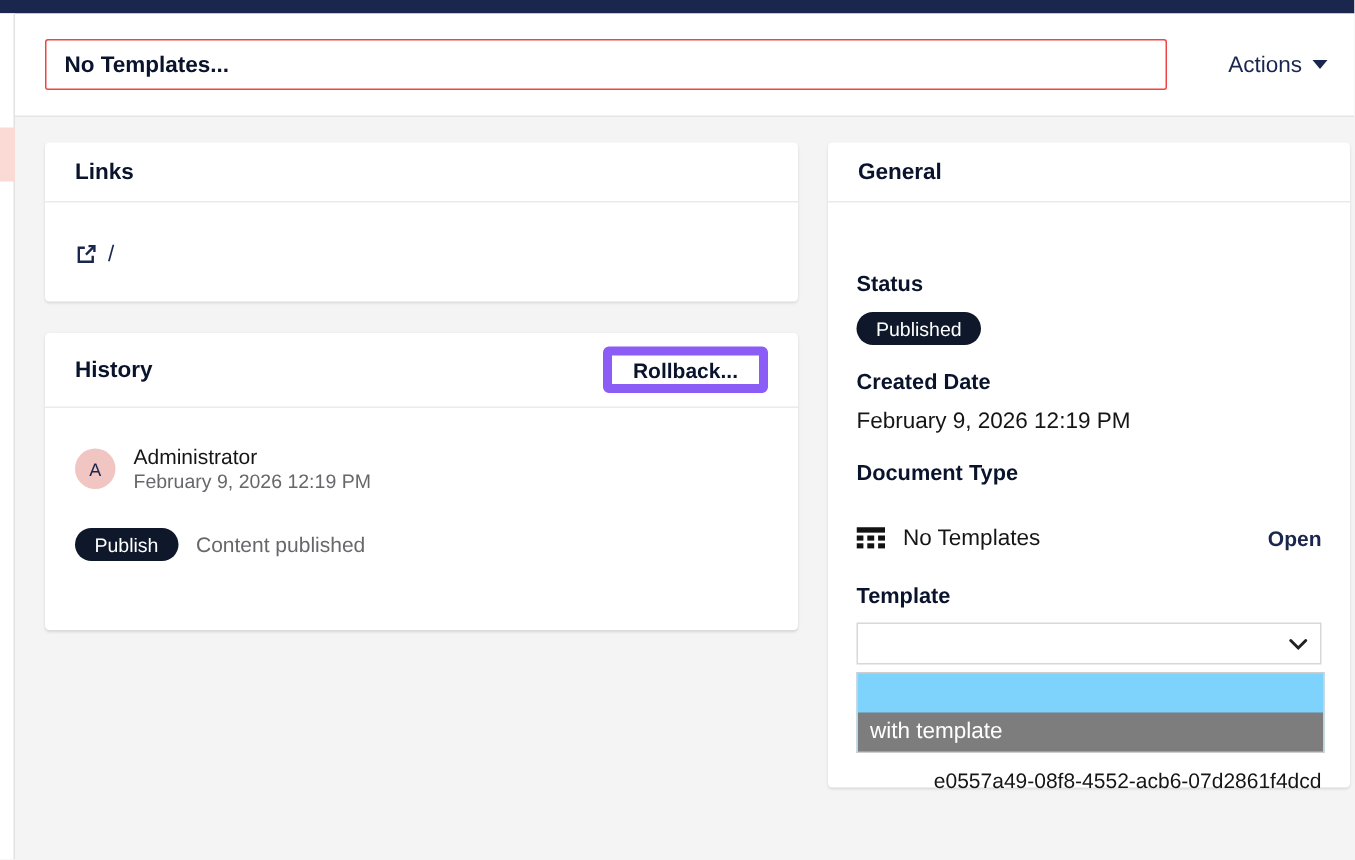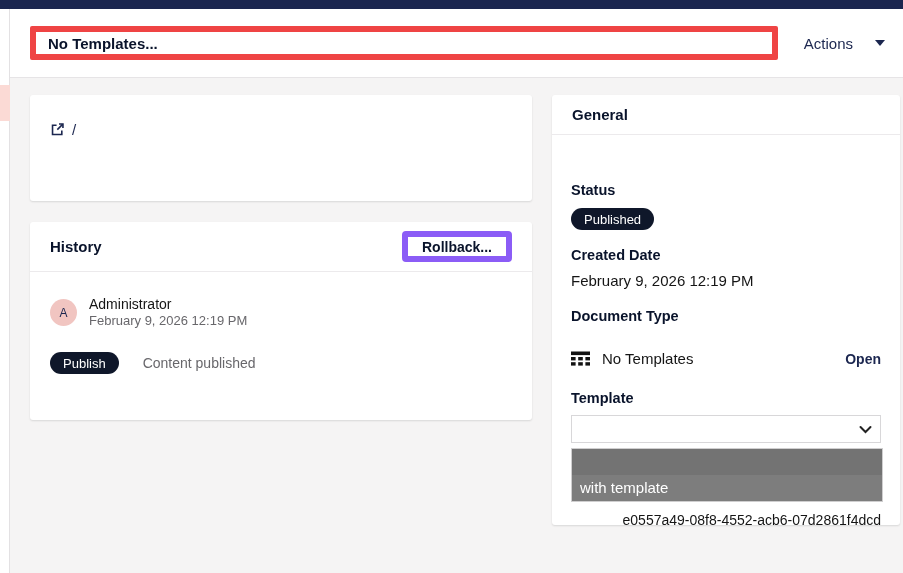--- a/index.html
+++ b/index.html
@@ -11,26 +11,26 @@
   
   .topbar{position:absolute;top:0;left:0;width:903px;height:9px;background:#1b264f;}
   
   .header-band{position:absolute;top:9px;left:0;width:903px;height:69px;background:#fff;border-bottom:1px solid #e6e4e6;box-sizing:border-box;}
   
   .left-rail{position:absolute;top:9px;left:0;width:9px;height:564px;background:#fff;border-right:1px solid #e3e1e3;box-sizing:content-box;}
   .rail-pink{position:absolute;top:76px;left:0;width:10px;height:36px;background:#fbdad5;}
 
   .title-input{
     position:absolute;left:30px;top:26px;width:748px;height:34px;box-sizing:border-box;
-    border:6px solid #ef4444;border-radius:2px;background:#fff;
+    border:1px solid #ef4444;border-radius:2px;background:#fff;
     font-family:"Liberation Sans",sans-serif;font-size:15px;font-weight:700;color:#09132b;
     padding:0 12px;outline:none;
   }
   .actions{
-    position:absolute;top:32px;right:18px;height:22px;display:flex;align-items:center;gap:22px;
+    position:absolute;top:32px;right:18px;height:22px;display:flex;align-items:center;gap:7px;
     color:#1b264f;font-size:15px;font-weight:400;cursor:pointer;
   }
   .caret-down{width:0;height:0;border-left:5px solid transparent;border-right:5px solid transparent;border-top:6px solid #1b264f;}
 
   .card{
     position:absolute;background:#fff;border-radius:3px;
     box-shadow:0 1px 2px rgba(0,0,0,0.12);
   }
   .card-links{left:30px;top:95px;width:502px;height:106px;}
   .card-history{left:30px;top:222px;width:502px;height:198px;}
@@ -55,21 +55,21 @@
 
   .history-body{padding:24px 20px;}
   .history-row{display:flex;align-items:center;gap:12px;}
   .avatar{
     width:27px;height:27px;border-radius:50%;background:#f1c5c1;flex:0 0 27px;
     display:flex;align-items:center;justify-content:center;
     color:#1b264f;font-size:12px;font-weight:400;
   }
   .history-user{font-size:14px;color:#151515;line-height:17px;}
   .history-date{font-size:13px;color:#68676b;line-height:16px;}
-  .history-action{display:flex;align-items:center;gap:24px;margin-top:23px;}
+  .history-action{display:flex;align-items:center;gap:12px;margin-top:23px;}
   .badge{
     display:inline-flex;align-items:center;justify-content:center;
     background:#0f172a;color:#fff;font-size:13px;font-weight:400;
     border-radius:12px;height:22px;padding:0 13px;
   }
   .history-desc{font-size:14px;color:#68676b;}
 
   .general-body{padding:19px 19px 0 19px;}
   .field-label{font-size:14.5px;font-weight:700;color:#09132b;}
   .lbl-status{margin-top:28px;}
@@ -81,21 +81,21 @@
   .doctype-name{font-size:15px;color:#151515;margin-left:12px;flex:1;}
   .open-link{font-size:14px;font-weight:700;color:#1b264f;text-decoration:none;cursor:pointer;}
   .lbl-template{margin-top:23px;}
   .select-box{
     margin-top:9px;width:310px;height:28px;box-sizing:border-box;background:#fff;
     border:1px solid #d8d7d9;display:flex;align-items:center;justify-content:flex-end;
     padding:0 8px;cursor:pointer;
   }
   .select-value{flex:1;font-size:14px;color:#151515;}
   .listbox{
-    margin-top:5px;width:312px;box-sizing:border-box;background:#737373;
+    margin-top:5px;width:312px;box-sizing:border-box;background:#7dd3fc;
     border:1px solid #cfcecf;
   }
   .option{height:26px;line-height:26px;font-size:15px;padding:0 8px;color:#151515;cursor:pointer;}
   .option.highlighted{background:#7d7d7d;color:#fff;}
   .guid{margin-top:10px;font-size:14px;color:#151515;text-align:right;}
 
   .icon-svg{display:block;}
 </style>
 </head>
 <body>
@@ -107,20 +107,23 @@
 </div>
 
 <input class="title-input" type="text" value="No Templates..." style="">
 
 <div class="actions">
   <span>Actions</span>
   <span class="caret-down"></span>
 </div>
 
 <div class="card card-links">
+  <div class="card-header">
+    <span class="card-title">Links</span>
+  </div>
   <div class="links-body">
     <a class="link-item">
       <span>
         <svg class="icon-svg" width="15" height="15" viewBox="0 0 16 16" fill="none" stroke="#1b264f" stroke-width="1.7">
           <path d="M12.6 9v4.3H2.7V3.4H7"></path>
           <path d="M9.6 2.2h4.2v4.2"></path>
           <path d="M13.4 2.6L7.8 8.2"></path>
         </svg>
       </span>
       <span>/</span>

